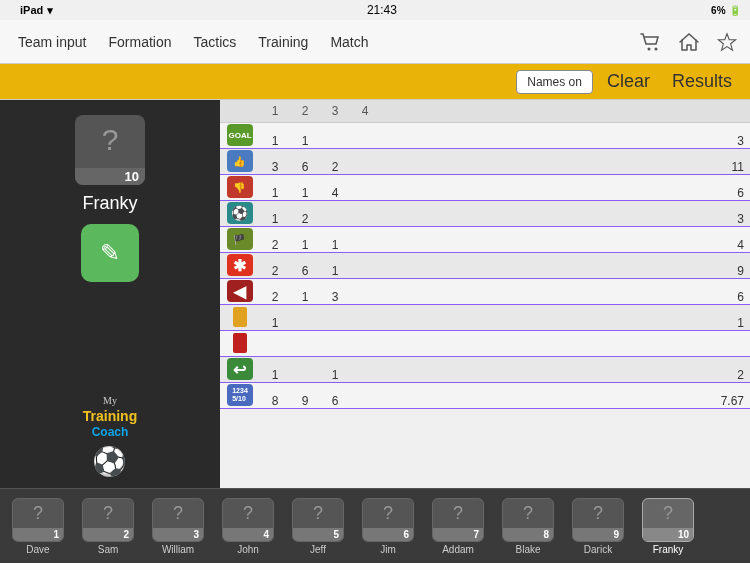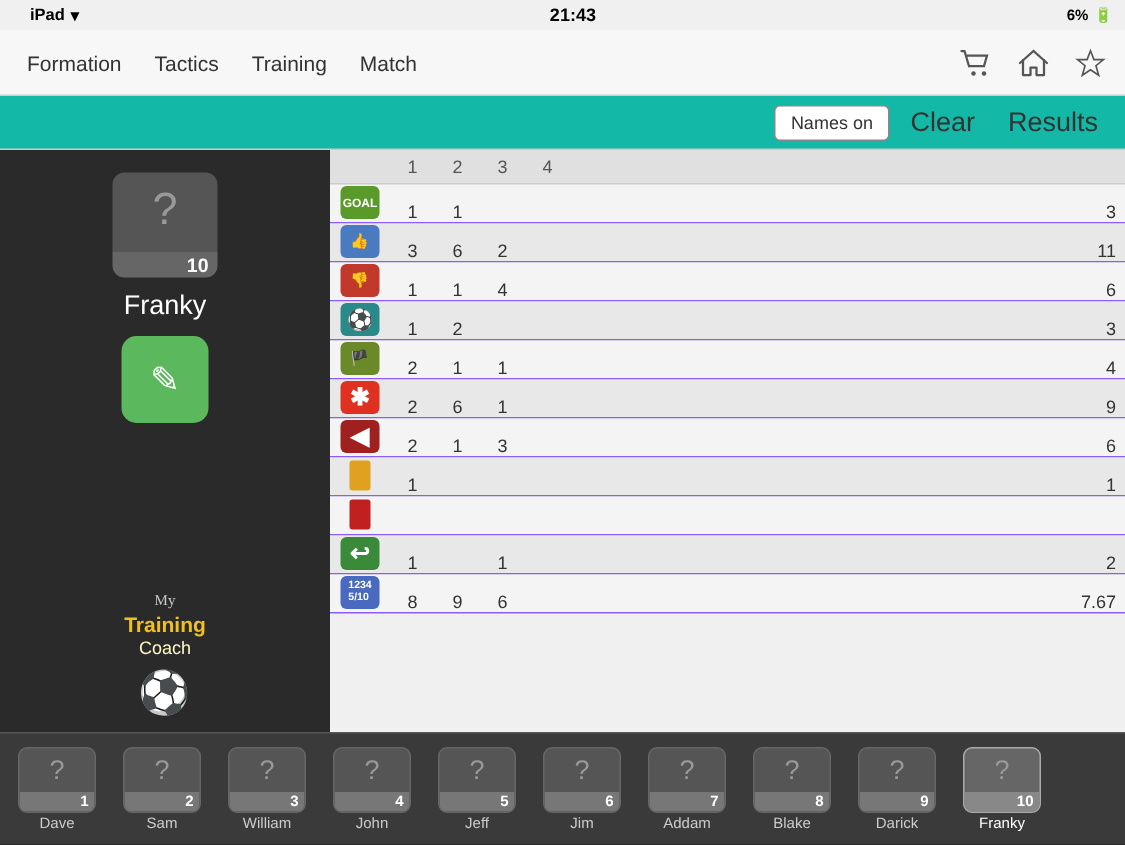--- a/index.html
+++ b/index.html
@@ -10,21 +10,21 @@
       background: #f0f0f0;
       height: 20px;
       display: flex;
       align-items: center;
       justify-content: space-between;
       padding: 0 8px;
       font-size: 11px;
       font-weight: 600;
     }
     .status-left { display: flex; align-items: center; gap: 4px; padding-left: 12px; }
-    .status-center { font-size: 12px; font-weight: 700; }
+    .status-center { font-size: 12px; font-weight: 400; }
     .status-right { display: flex; align-items: center; gap: 4px; font-size: 10px; }
 
     
     .nav-bar {
       background: #f7f7f7;
       height: 44px;
       display: flex;
       align-items: center;
       border-bottom: 1px solid #ccc;
       padding: 0 8px;
@@ -54,21 +54,21 @@
       display: flex;
       align-items: center;
       justify-content: center;
       cursor: pointer;
       font-size: 18px;
       color: #555;
     }
 
     
     .toolbar {
-      background: #14b8a6;
+      background: #eab308;
       height: 36px;
       display: flex;
       align-items: center;
       justify-content: flex-end;
       padding: 0 10px;
       gap: 6px;
       border-bottom: 1px solid #ccc;
     }
     .toggle-btn {
       background: #d0d0d0;
@@ -163,21 +163,21 @@
       margin-bottom: 10px;
       text-align: center;
     }
     .logo-text {
       color: #aaa;
       font-size: 11px;
       line-height: 1.3;
     }
     .logo-text .my { color: #ccc; font-size: 10px; font-family: Liberation Serif, serif; }
     .logo-text .football { color: #f0c020; font-size: 14px; font-weight: bold; }
-    .logo-text .coach { color: #fef9c3; font-size: 12px; }
+    .logo-text .coach { color: #0ea5e9; font-size: 12px; font-weight: bold; }
     .soccer-ball {
       font-size: 28px;
       margin-top: 4px;
     }
 
     
     .stats-area {
       flex: 1;
       background: #f0f0f0;
       display: flex;
@@ -327,20 +327,21 @@
   </div>
   <div class="status-center">21:43</div>
   <div class="status-right">
     <span>6%</span>
     <span>🔋</span>
   </div>
 </div>
 
 <div class="nav-bar">
   <div class="nav-items">
+    <div class="nav-item">Team input</div>
     <div class="nav-item">Formation</div>
     <div class="nav-item">Tactics</div>
     <div class="nav-item">Training</div>
     <div class="nav-item">Match</div>
   </div>
   <div class="nav-icons">
     <div class="nav-icon-btn">
       <svg width="24" height="20" viewBox="0 0 24 20">
         <path d="M2 2h2l3 10h10l2-7H6" stroke="#555" stroke-width="1.5" fill="none" stroke-linecap="round"></path>
         <circle cx="10" cy="17" r="1.5" fill="#555"></circle>

